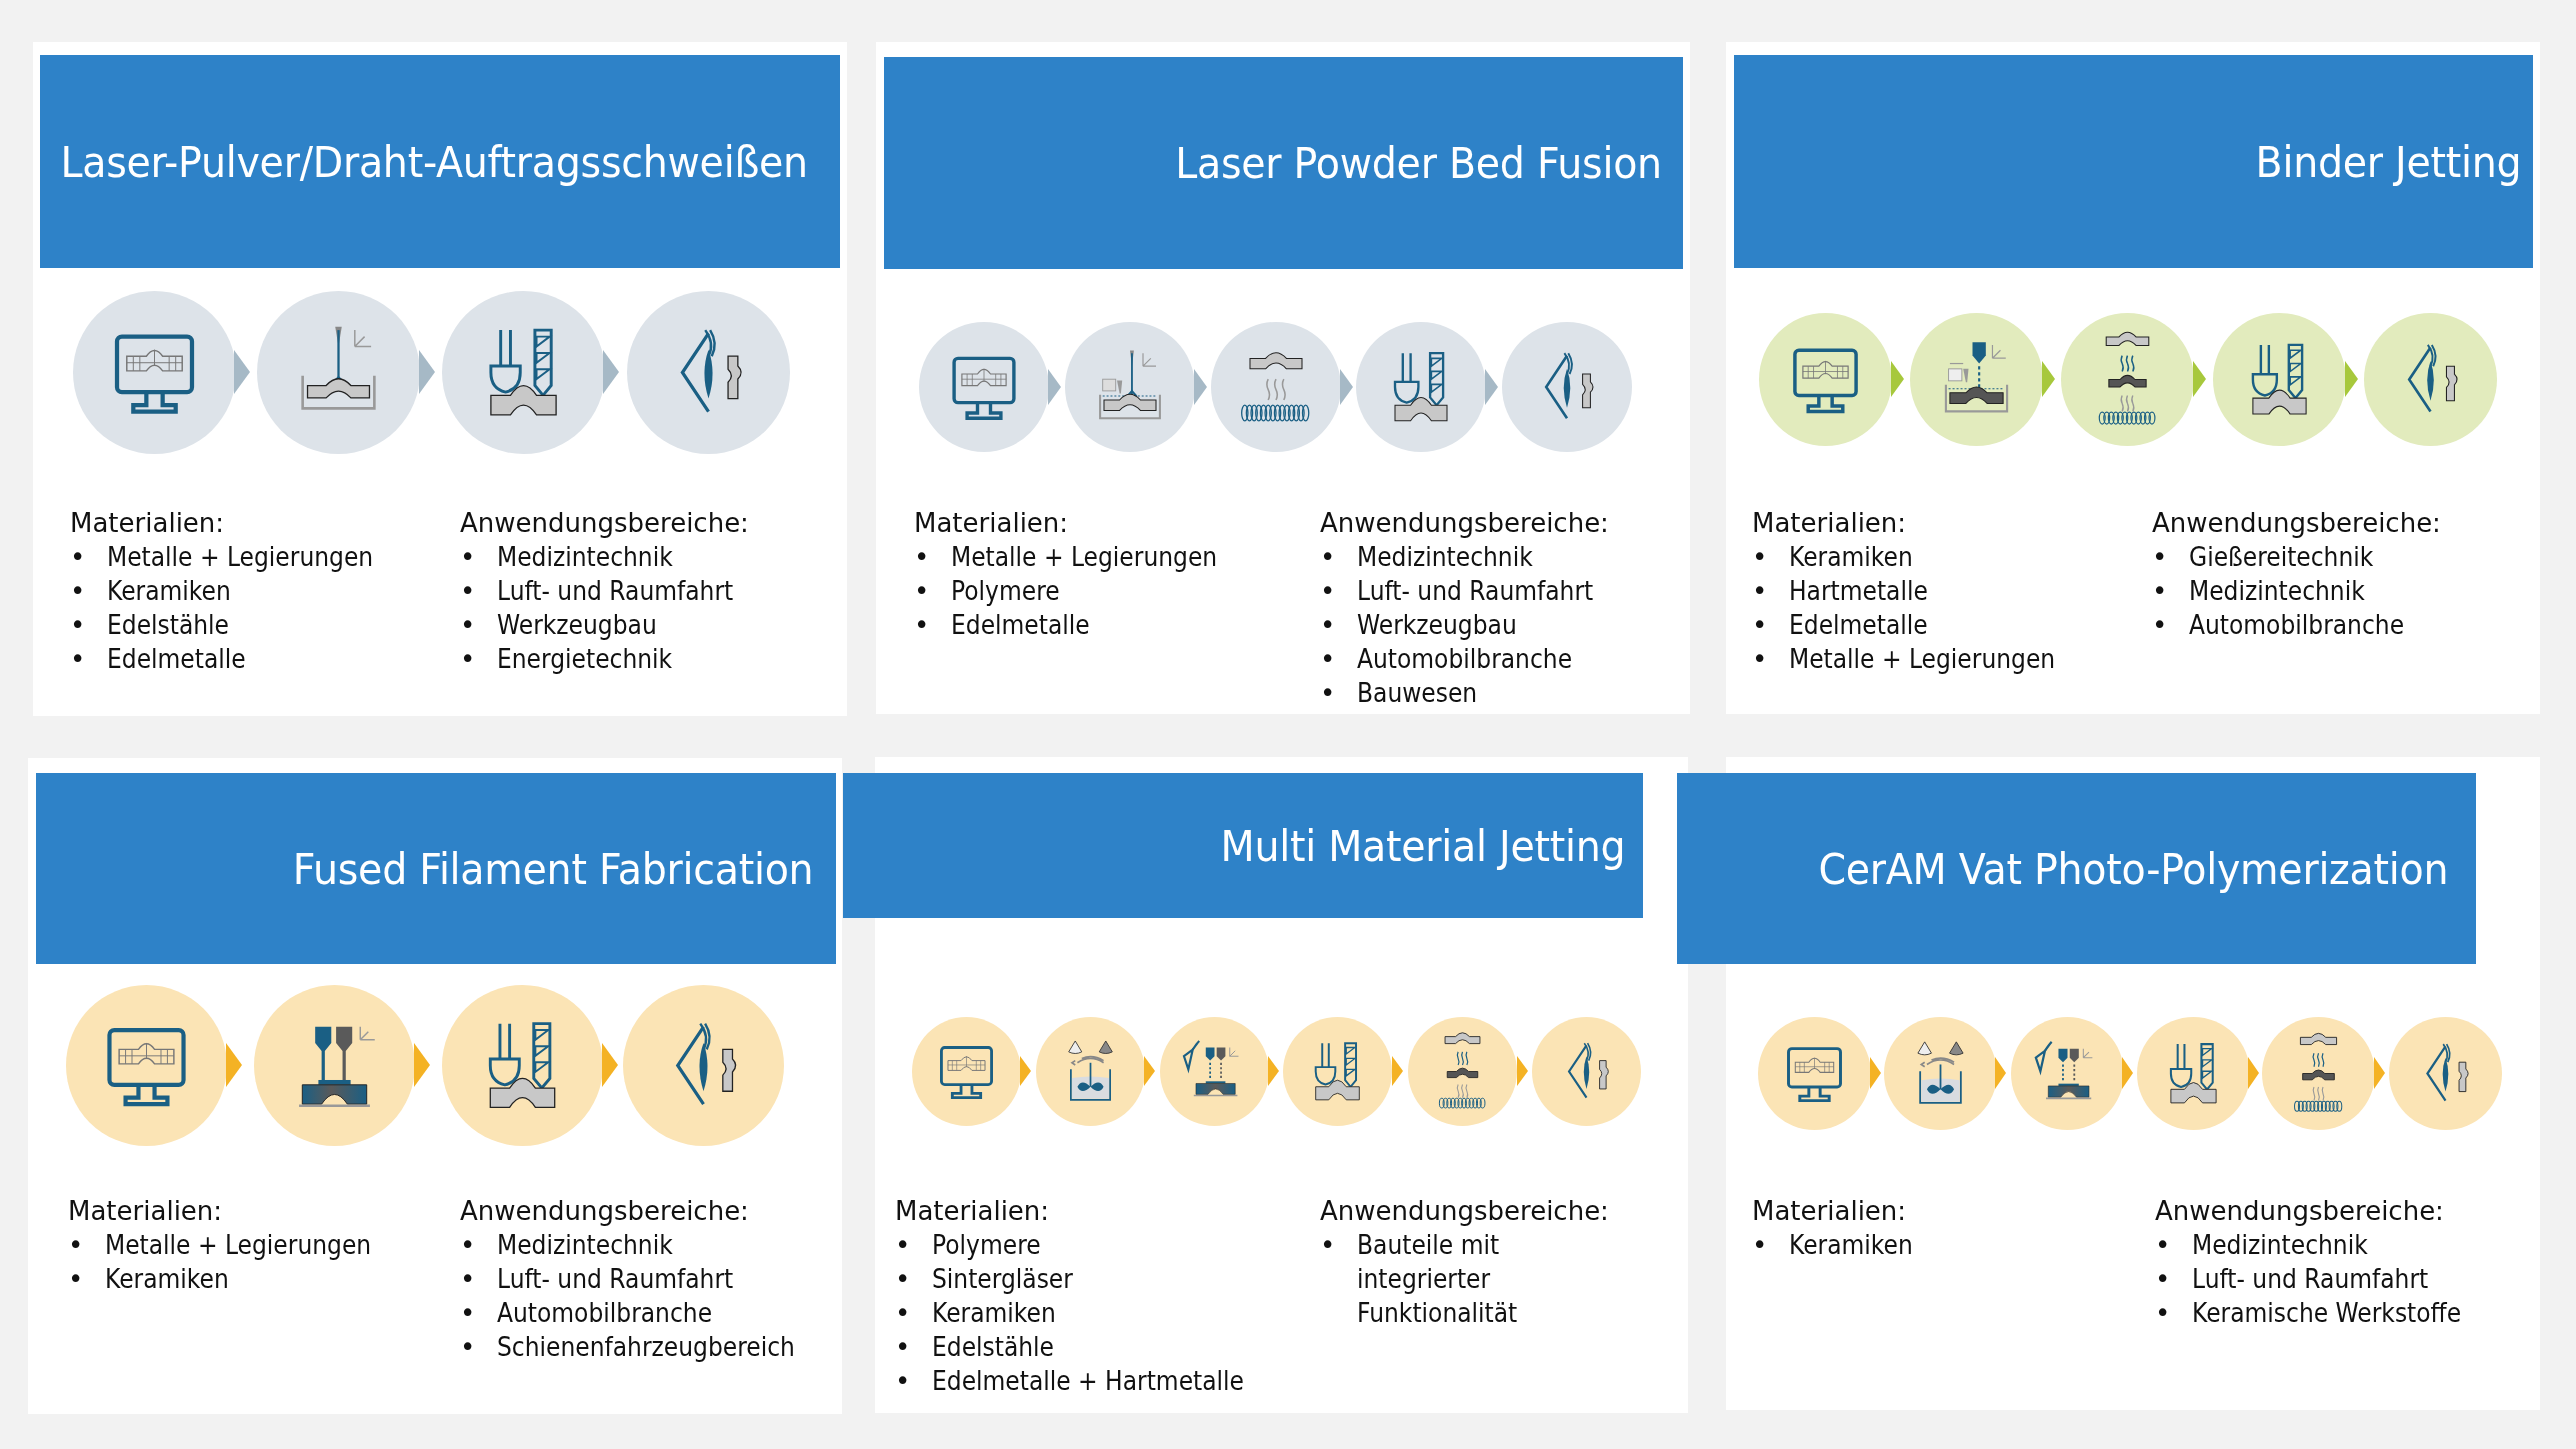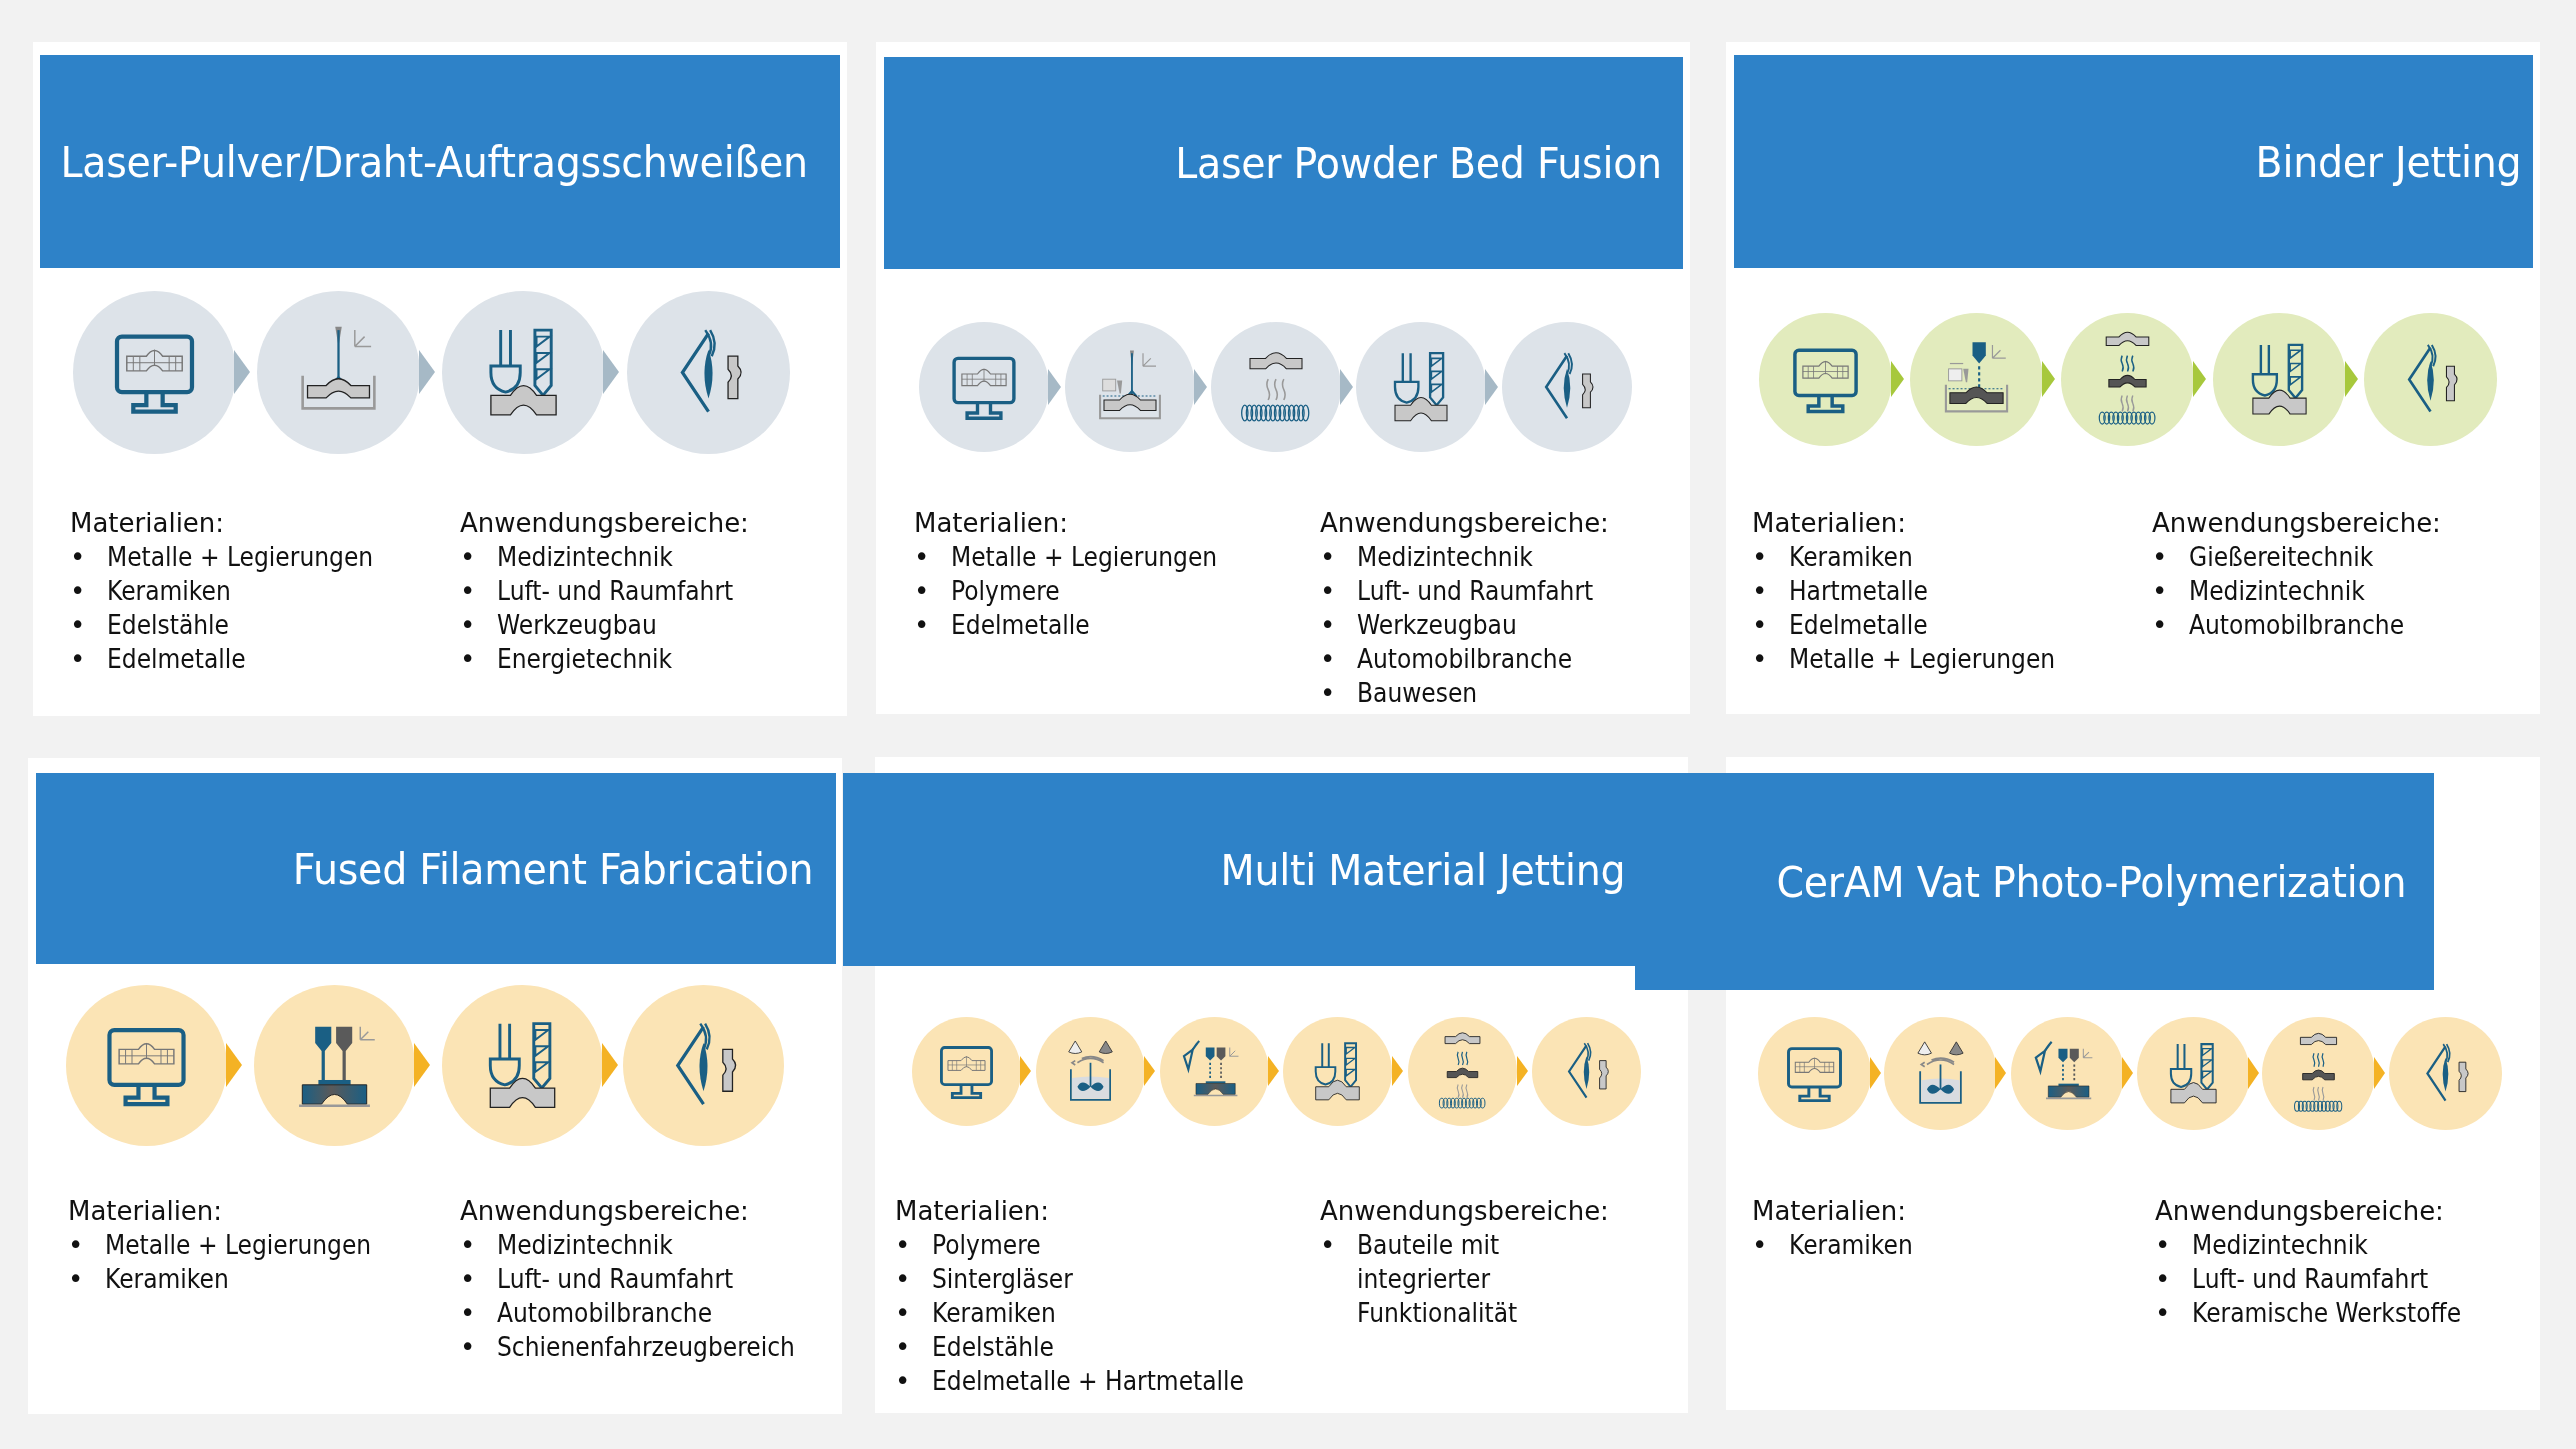--- a/index.html
+++ b/index.html
@@ -119,21 +119,21 @@
   <div class="heading">Anwendungsbereiche:</div>
   <ul style="margin-left: 37px;">
       <li><span class="bullet">•</span><span class="txt">Medizintechnik</span></li>
       <li><span class="bullet">•</span><span class="txt">Luft- und Raumfahrt</span></li>
       <li><span class="bullet">•</span><span class="txt">Automobilbranche</span></li>
       <li><span class="bullet">•</span><span class="txt">Schienenfahrzeugbereich</span></li>
     </ul>
 </div>
 
 <div class="panel" style="left:875px;top:757px;width:813px;height:656px;"></div>
-<div class="header" style="left:843px;top:773px;width:800px;height:193px;">
+<div class="header" style="left:843px;top:773px;width:800px;height:145px;">
   <span class="title">Multi Material Jetting</span>
 </div>
 <div class="process-row"></div>
 <div class="col" style="left:895px;top:1194px;">
   <div class="heading">Materialien:</div>
   <ul style="margin-left: 37px;">
       <li><span class="bullet">•</span><span class="txt">Polymere</span></li>
       <li><span class="bullet">•</span><span class="txt">Sintergläser</span></li>
       <li><span class="bullet">•</span><span class="txt">Keramiken</span></li>
       <li><span class="bullet">•</span><span class="txt">Edelstähle</span></li>
@@ -141,21 +141,21 @@
     </ul>
 </div>
 <div class="col" style="left:1320px;top:1194px;">
   <div class="heading">Anwendungsbereiche:</div>
   <ul style="margin-left: 37px;">
       <li><span class="bullet">•</span><span class="txt" style="white-space: normal; width: 296px;">Bauteile mit integrierter Funktionalität</span></li>
     </ul>
 </div>
 
 <div class="panel" style="left:1726px;top:757px;width:814px;height:653px;"></div>
-<div class="header" style="left:1635px;top:773px;width:799px;height:217px;">
+<div class="header" style="left:1677px;top:773px;width:799px;height:191px;">
   <span class="title">CerAM Vat Photo-Polymerization</span>
 </div>
 <div class="process-row"></div>
 <div class="col" style="left:1752px;top:1194px;">
   <div class="heading">Materialien:</div>
   <ul style="margin-left: 37px;">
       <li><span class="bullet">•</span><span class="txt">Keramiken</span></li>
     </ul>
 </div>
 <div class="col" style="left:2155px;top:1194px;">

